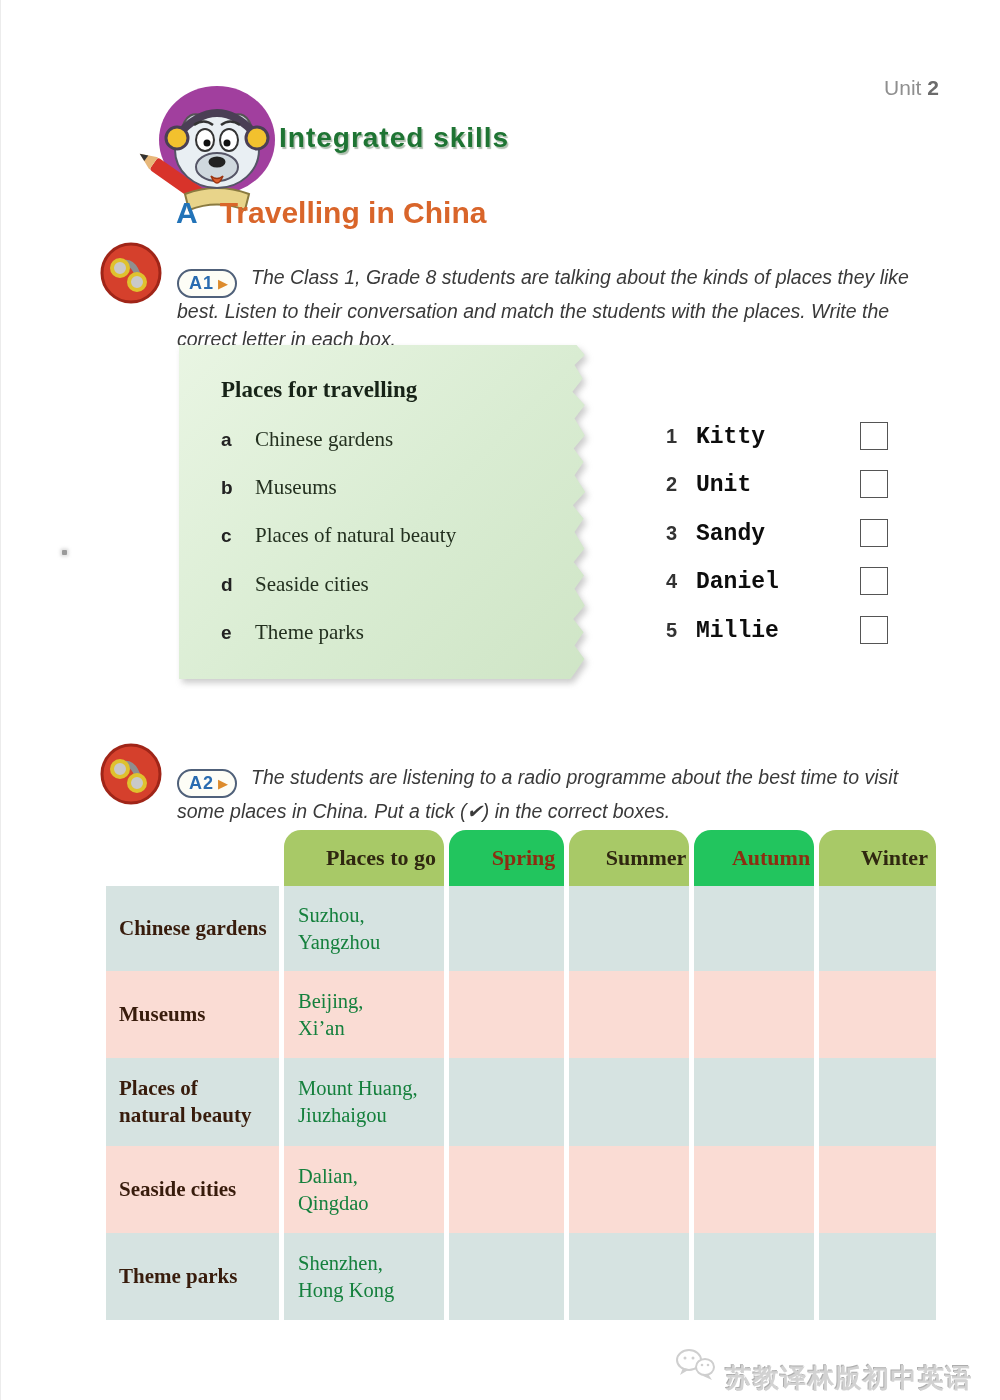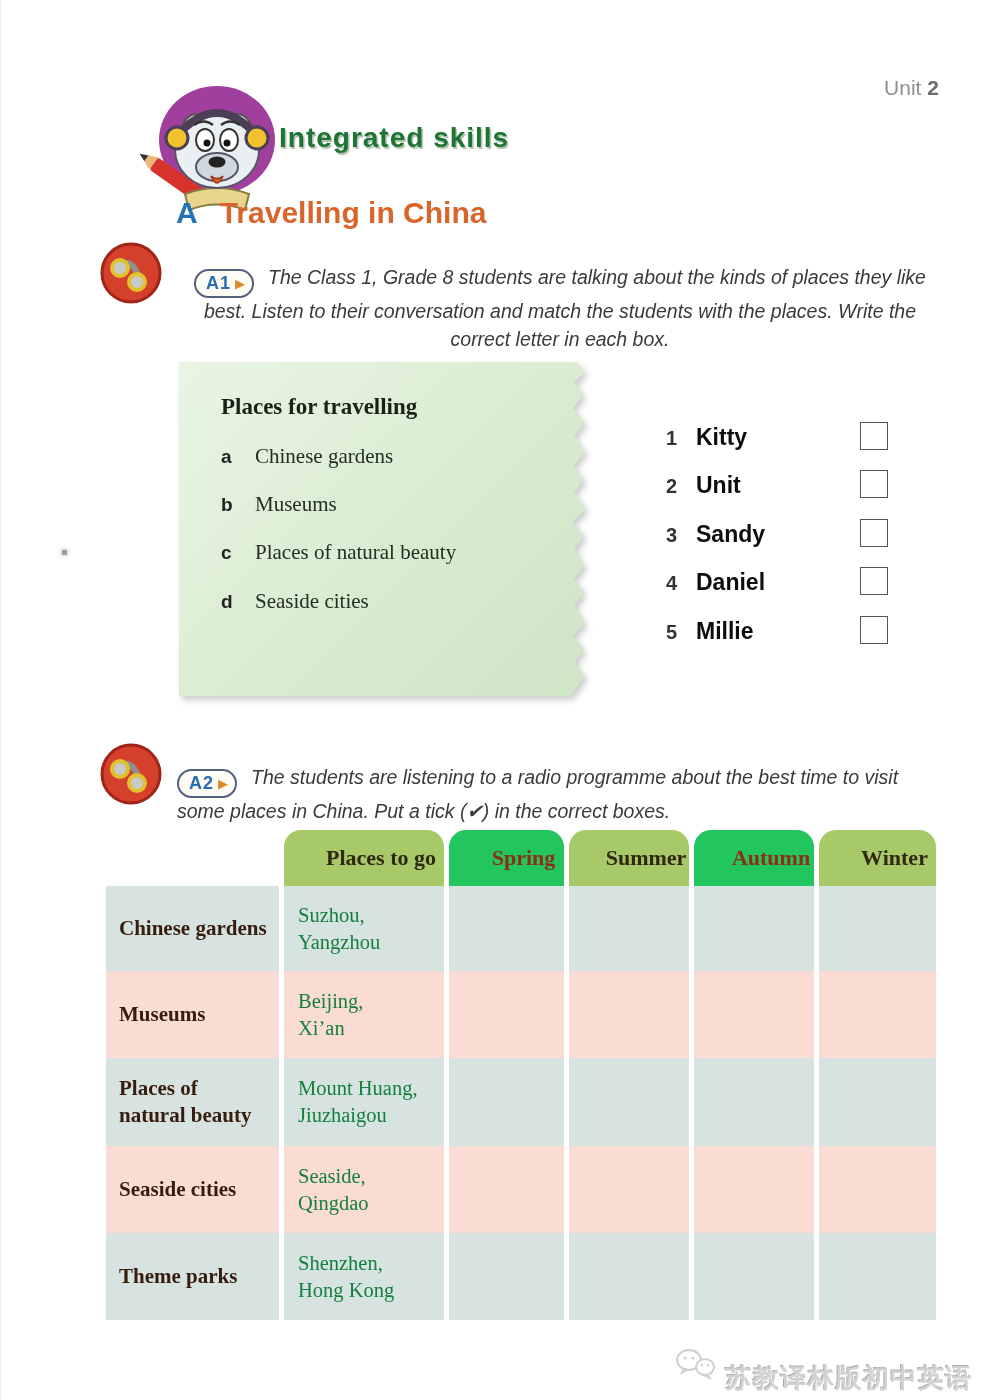--- a/index.html
+++ b/index.html
@@ -23,52 +23,51 @@
   .part-text{color:#d9652a;}
   
   .listen-icon{position:absolute; width:64px; height:64px;}
   .li-a1{left:98px; top:241px;}
   .li-a2{left:98px; top:742px;}
   
   .instr{
     position:absolute; left:176px; width:766px;
     font-size:19.5px; line-height:27.5px; font-style:italic; color:#3a3a3a;
   }
-  .instr.p-a1{top:244px;text-align:center;}
+  .instr.p-a1{top:244px;}
   .instr.p-a2{top:744px; width:724px;}
   .badge{
     display:inline-flex; align-items:center; font-style:normal;
     background:#fdfdf6; border:2.5px solid #50617a; border-radius:15px;
     padding:0 7px 1px 10px; margin-right:14px; vertical-align:-5px; height:24px;
   }
   .badge .bt{color:#2a6cb0; font-weight:bold; font-size:18px; letter-spacing:1px;}
   .badge .play{color:#dd8b2b; font-size:13px; margin-left:4px;}
   
   .note-wrap{position:absolute; left:178px; top:345px; width:412px; height:334px;
     filter:drop-shadow(3px 4px 3px rgba(110,110,110,0.35));}
   .note{
     width:100%; height:100%;
     background:linear-gradient(135deg,#e9f5e3 0%,#d9ecd2 55%,#cfe5c6 100%);
     clip-path:polygon(0% 0%,96.5% 0%,98.5% 3%,96% 6%,98% 10%,95.5% 14%,98.5% 18%,96% 22%,
       98.5% 27%,95.8% 31%,98.2% 35%,96% 39%,98.6% 44%,95.6% 48%,98.2% 52%,96% 56%,
       98.4% 61%,95.8% 65%,98.3% 69%,96% 73%,98.5% 78%,95.7% 82%,98.2% 86%,96% 90%,
       98.4% 94%,96.2% 98%,95% 100%,0% 100%);
     position:relative;
-    margin-top:17px;
   }
   .note-title{position:absolute; left:42px; top:32px; font-family:"Liberation Serif",serif;
     font-size:23px; font-weight:bold; color:#17231ا7; color:#172317;}
   .note-item{position:absolute; left:42px; width:340px; font-size:21px; color:#23301f;}
   .note-item .ltr{display:inline-block; width:34px; font-family:"Liberation Sans",sans-serif;
     font-weight:bold; font-size:19px; color:#222;}
   .note-item .txt{font-family:"Liberation Serif",serif;}
   
   .student{position:absolute; left:665px; width:222px; height:32px;}
   .student .num{display:inline-block; width:30px; font-weight:bold; font-size:20px; color:#333;}
-  .student .nm{font-family:Liberation Sans, sans-serif; font-weight:bold; font-size:23px; color:#0d0d0d;}
+  .student .nm{font-family:Liberation Mono, monospace; font-weight:bold; font-size:23px; color:#0d0d0d;}
   .student .box{position:absolute; right:0; top:-2px; width:26px; height:26px;
     border:1.5px solid #555; background:#fff;}
   
   .tbl{
     position:absolute; left:105px; top:830px; width:830px;
     display:grid;
     grid-template-columns:173px 160px 115px 120px 120px 117px;
     grid-template-rows:56px 85px 87px 88px 87px 87px;
     column-gap:5px; background:#fff;
   }
@@ -147,20 +146,21 @@
       </span><span>The Class 1, Grade 8 students are talking about the kinds of places they like best. Listen to their conversation and match the students with the places. Write the correct letter in each box.</span>
   </p>
 
   <div class="note-wrap">
     <div class="note">
       <div class="note-title">Places for travelling</div>
       <div class="note-item" style="top:82px"><span class="ltr">a</span><span class="txt">Chinese gardens</span></div>
       <div class="note-item" style="top:130px"><span class="ltr">b</span><span class="txt">Museums</span></div>
       <div class="note-item" style="top:178px"><span class="ltr">c</span><span class="txt">Places of natural beauty</span></div>
       <div class="note-item" style="top:227px"><span class="ltr">d</span><span class="txt">Seaside cities</span></div>
+      <div class="note-item" style="top:275px"><span class="ltr">e</span><span class="txt">Theme parks</span></div>
     </div>
   </div>
 
   <div class="student" style="top:424px">
     <span class="num">1</span><span class="nm">Kitty</span>
     <span class="box"></span>
   </div>
   <div class="student" style="top:472px">
     <span class="num">2</span><span class="nm">Unit</span>
     <span class="box"></span>
@@ -236,21 +236,21 @@
     <div class="cell places r-blue"><span>Mount Huang,
 Jiuzhaigou</span></div>
     <div class="cell r-blue"></div>
     <div class="cell r-blue"></div>
     <div class="cell r-blue"></div>
     <div class="cell r-blue"></div>
 
     <div class="cell cat r-pink">
         <span>Seaside cities</span>
       </div>
-    <div class="cell places r-pink"><span>Seaside,
+    <div class="cell places r-pink"><span>Dalian,
 Qingdao</span></div>
     <div class="cell r-pink"></div>
     <div class="cell r-pink"></div>
     <div class="cell r-pink"></div>
     <div class="cell r-pink"></div>
 
     <div class="cell cat r-blue">
         <span>Theme parks</span>
       </div>
     <div class="cell places r-blue"><span>Shenzhen,

